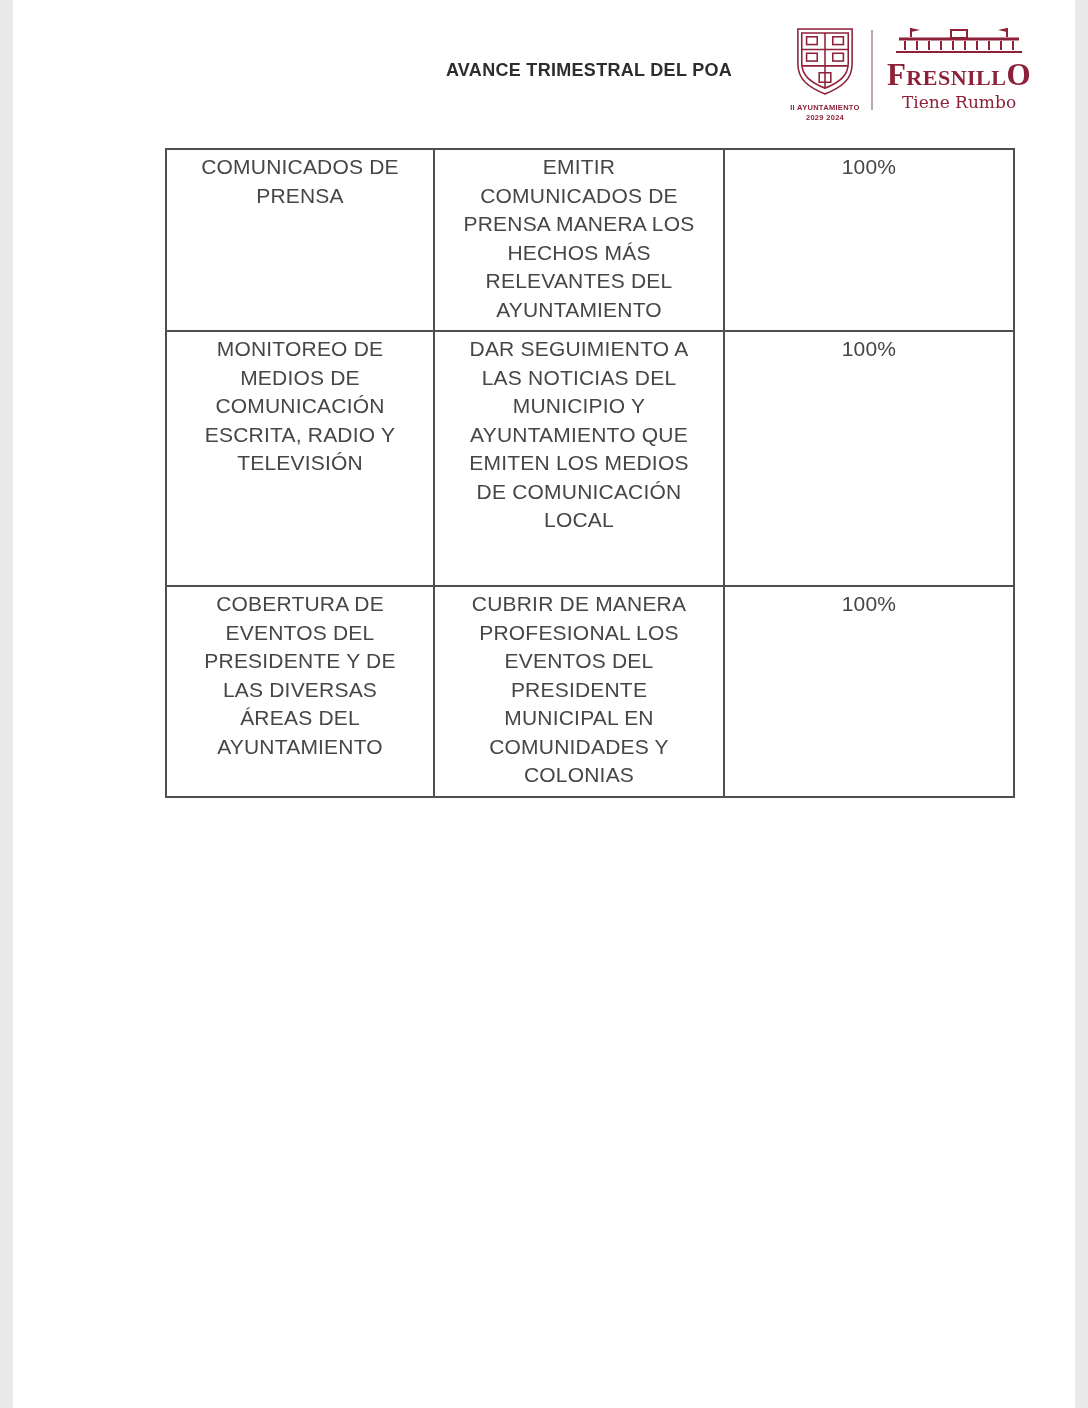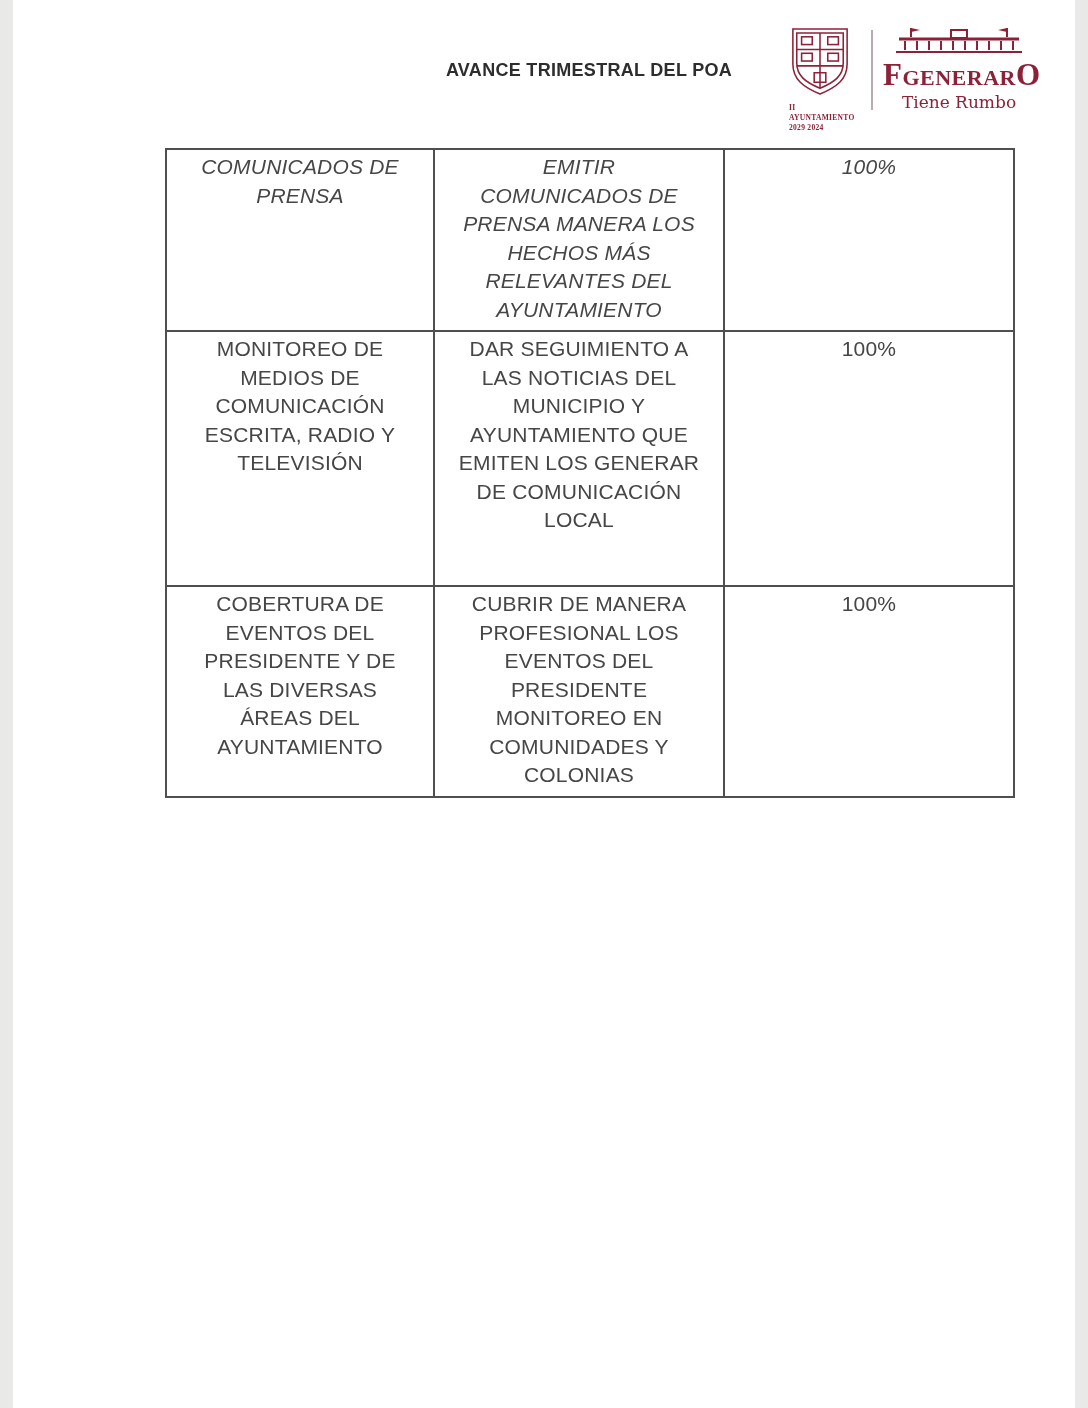--- a/index.html
+++ b/index.html
@@ -38,23 +38,22 @@
   .logo-group {
     position: absolute;
     top: 26px;
     right: 40px;
     display: flex;
     align-items: flex-start;
     gap: 10px;
   }
   .crest {
     width: 72px;
-    text-align: left;
+    text-align: center;
     color: #8d2138;
-    font-family: Liberation Serif, serif;
   }
   .crest-caption {
     font-size: 7.5px;
     line-height: 1.35;
     letter-spacing: .3px;
     margin-top: 1px;
     color: #8d2138;
     font-weight: bold;
   }
   .crest-caption span { display: block; }
@@ -102,21 +101,21 @@
     line-height: 28.5px;
     color: #464646;
     letter-spacing: .2px;
     white-space: pre-line;
     overflow: hidden;
   }
   .col-activity  { width: 268px; }
   .col-objective { width: 290px; }
   .col-progress  { width: 290px; }
   .r1 { height: 257px; }
-  .r2 { height: 173px; font-style: italic; }
+  .r2 { height: 173px; }
   .r3 { height: 255px; }
   .r4 { height: 198px; }
 </style>
 </head>
 <body>
 
 <div class="page">
 
   <div class="title-block">
     <div class="doc-title">AVANCE TRIMESTRAL DEL POA</div>
@@ -162,21 +161,21 @@
           <line x1="100" y1="15" x2="100" y2="24"></line>
           <line x1="112" y1="15" x2="112" y2="24"></line>
           <line x1="124" y1="15" x2="124" y2="24"></line>
           <rect x="62" y="4" width="16" height="8"></rect>
           <line x1="22" y1="2" x2="22" y2="11"></line>
           <line x1="118" y1="2" x2="118" y2="11"></line>
         </g>
         <path d="M22 2 l9 2 -9 2 z" fill="#8d2138"></path>
         <path d="M118 2 l-9 2 9 2 z" fill="#8d2138"></path>
       </svg>
-      <div class="fresnillo-name"><span class="cap">F</span><span class="mid">GENERAR</span><span class="cap">O</span></div>
+      <div class="fresnillo-name"><span class="cap">F</span><span class="mid">RESNILL</span><span class="cap">O</span></div>
       <div class="fresnillo-slogan">Tiene Rumbo</div>
     </div>
   </div>
 
   <table class="poa-table">
     <colgroup>
       <col class="col-activity">
       <col class="col-objective">
       <col class="col-progress">
     </colgroup>
@@ -195,37 +194,37 @@
       <tr class="r3">
         <td>MONITOREO DE
 MEDIOS DE
 COMUNICACIÓN
 ESCRITA, RADIO Y
 TELEVISIÓN</td>
         <td>DAR SEGUIMIENTO A
 LAS NOTICIAS DEL
 MUNICIPIO Y
 AYUNTAMIENTO QUE
-EMITEN LOS GENERAR
+EMITEN LOS MEDIOS
 DE COMUNICACIÓN
 LOCAL</td>
         <td>100%</td>
       </tr>
       <tr class="r4">
         <td>COBERTURA DE
 EVENTOS DEL
 PRESIDENTE Y DE
 LAS DIVERSAS
 ÁREAS DEL
 AYUNTAMIENTO</td>
         <td>CUBRIR DE MANERA
 PROFESIONAL LOS
 EVENTOS DEL
 PRESIDENTE
-MONITOREO EN
+MUNICIPAL EN
 COMUNIDADES Y
 COLONIAS</td>
         <td>100%</td>
       </tr>
     </tbody>
   </table>
 
 </div>
 
 </body></html>

